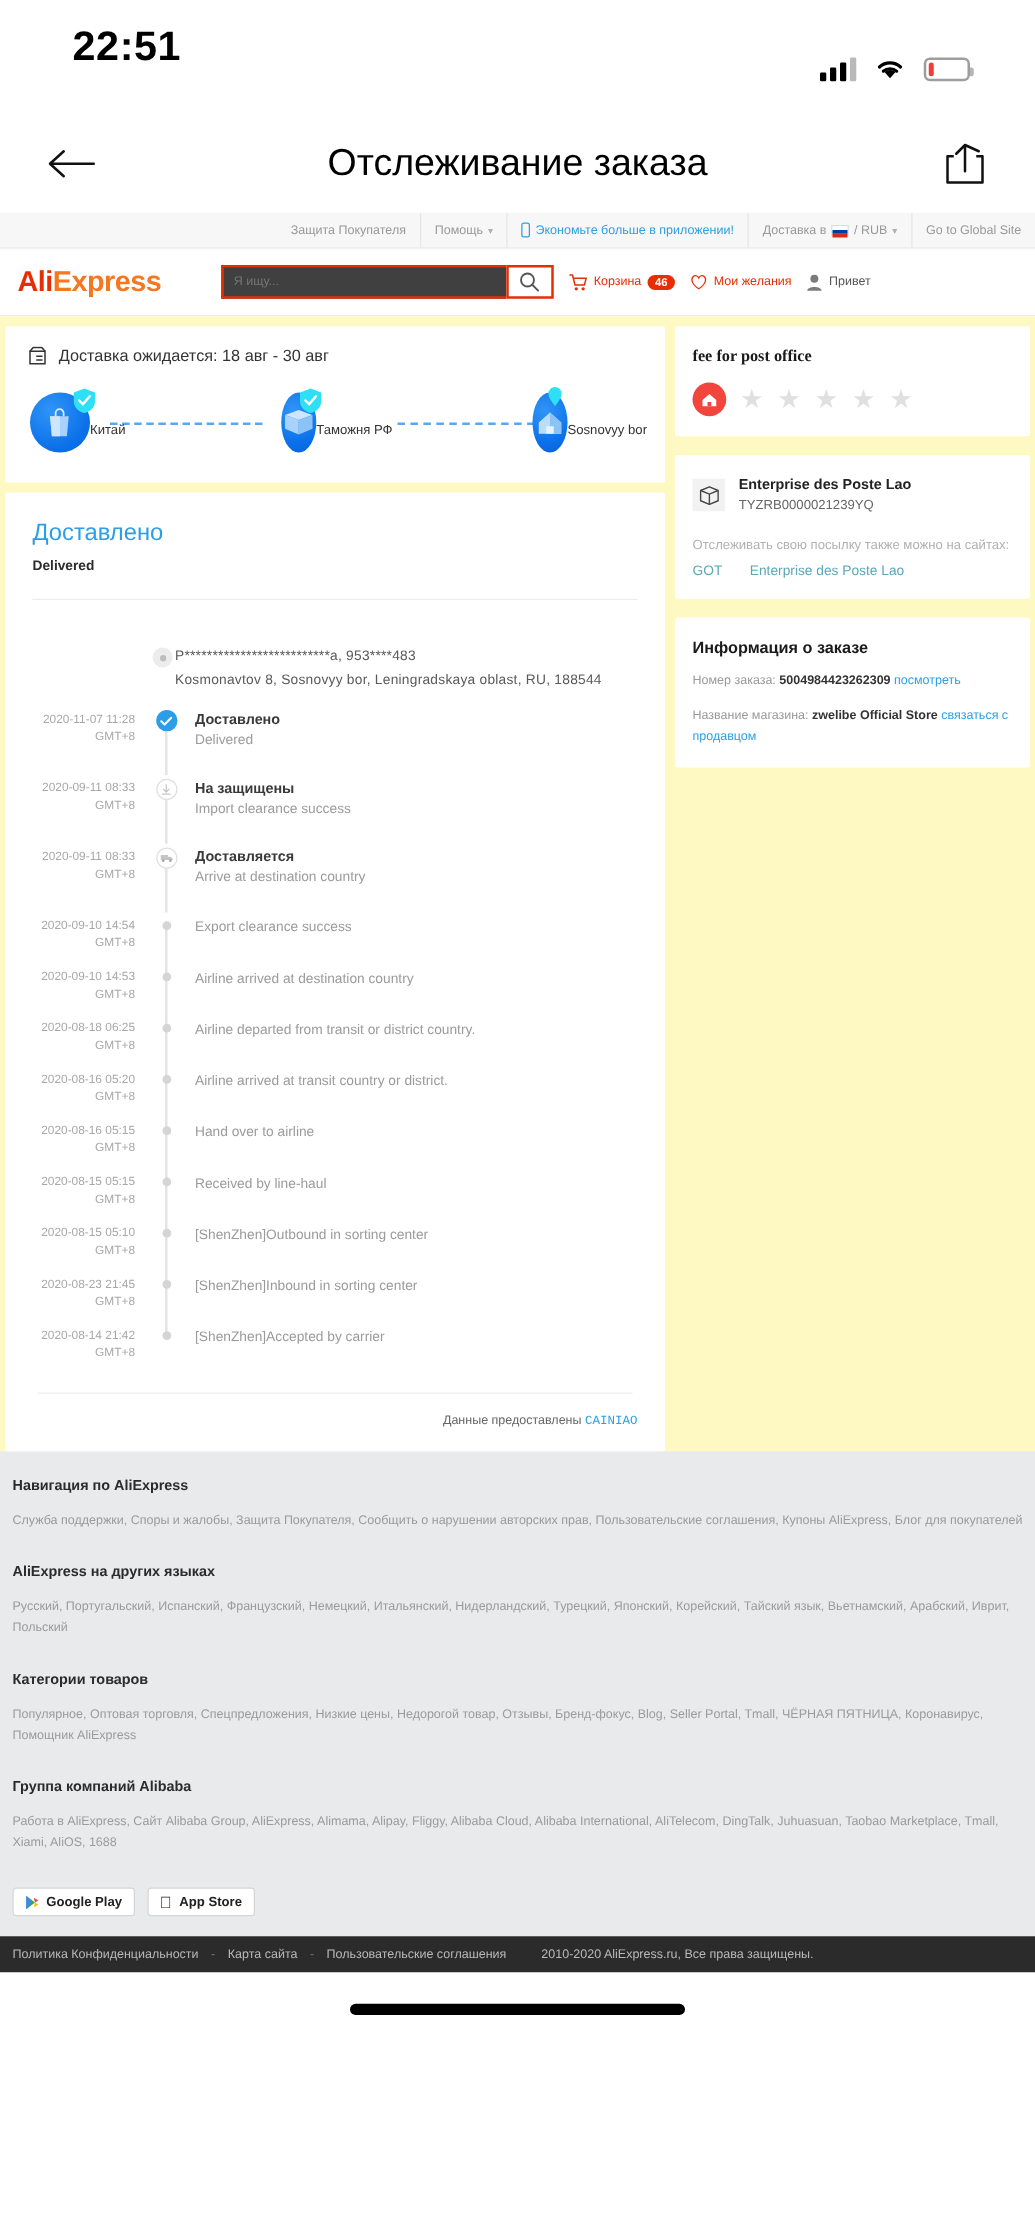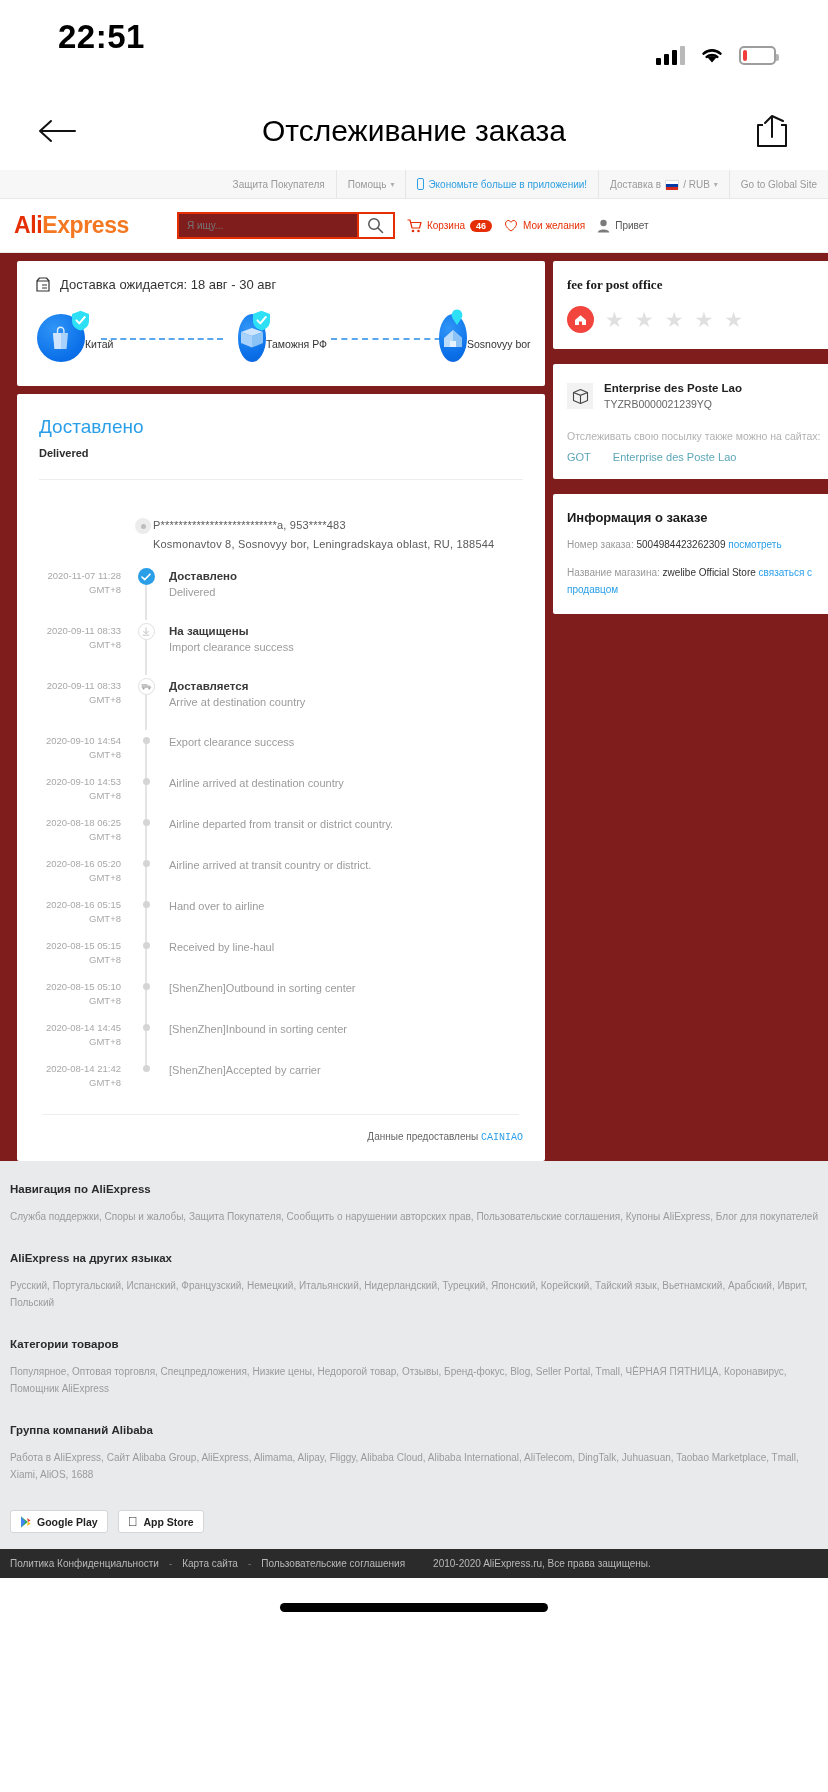--- a/index.html
+++ b/index.html
@@ -77,41 +77,41 @@
     background:#fff; height: 54px; display:flex; align-items:center;
     padding: 0 14px; gap: 12px; border-bottom:1px solid #ededed; overflow:hidden;
   }
   .ae-logo {
     font-size: 23px; font-weight: 700; color:#e62e04; white-space:nowrap;
     letter-spacing:-.4px;
   }
   .ae-logo .x { color:#f47721; }
   .search-wrap { display:flex; align-items:center; margin-left: 36px; }
   .search-box {
-    width: 180px; height: 27px; border: 2px solid #e62e04; border-right:none;
-    background:#7f1d1d; display:flex; align-items:center; padding: 0 8px;
+    width: 228px; height: 27px; border: 2px solid #e62e04; border-right:none;
+    background:#404040; display:flex; align-items:center; padding: 0 8px;
   }
   .search-box input {
     border:none; outline:none; font-size:10px; color:#9b9b9b; width:100%;
     font-family:"Liberation Sans", sans-serif; background:transparent;
   }
   .search-btn {
     width: 38px; height: 27px; border:2px solid #e62e04; background:#fff;
     display:flex;align-items:center;justify-content:center; cursor:pointer;
   }
   .hdr-link { display:flex; align-items:center; gap:5px; font-size:10px; color:#555; white-space:nowrap; }
   .hdr-link.red { color:#e62e04; }
   .cart-badge {
     background:#e62e04; color:#fff; border-radius:9px; font-size:9px;
     padding:1px 6px; font-weight:700;
   }
   .hdr-link.grey { color:#555; }
 
   
-  .page { background:#7f1d1d; padding: 8px 6px 0 17px; }
+  .page { background:#fef9c3; padding: 8px 6px 0 4px; }
   .cols { display:flex; gap: 8px; align-items:flex-start; }
   .col-left { width: 528px; flex:none; }
   .col-right { width: 284px; flex:none; }
   .card { background:#fff; border-radius:2px; }
 
   
   .delivery-card { padding: 16px 18px 24px 18px; margin-bottom: 8px;}
   .delivery-eta { display:flex; align-items:center; gap:9px; font-size:13px; color:#333; }
   .eta-ico { width:16px;height:15px; }
   .progress-row { display:flex; align-items:flex-start; justify-content:space-between; margin-top:22px; position:relative; padding: 0 2px;}
@@ -190,21 +190,21 @@
   .carrier-ico {
     width:26px;height:26px;background:#f2f2f2;display:flex;align-items:center;justify-content:center;flex:none;
   }
   .carrier-name { font-size:11.5px; color:#222; font-weight:700; line-height:16px; }
   .carrier-code { font-size:10.5px; color:#666; line-height:16px; }
   .track-note { font-size:10.5px; color:#b2b2b2; line-height:17px; margin-top:16px;}
   .track-links { display:flex; gap:22px; margin-top:6px; }
   .track-links a { color:#5ba6b7; font-size:11px; text-decoration:none; }
   .ord-title { font-size:13px; color:#1a1a1a; font-weight:700;}
   .ord-row { font-size:10px; color:#999; margin-top:11px; line-height:17px; }
-  .ord-row b { color:#333; font-weight:400; }
+  .ord-row b { color:#333; font-weight:700; }
   .ord-row a { color:#2a9fe8; text-decoration:none; }
 
   
   .site-footer { background:#e9eaec; padding: 22px 10px 16px 10px; }
   .f-head { font-size:11.5px; color:#2b2b2b; font-weight:700; margin-bottom:13px; }
   .f-body { font-size:10px; color:#9b9b9b; line-height:17px; margin-bottom:27px; }
   .badges { display:flex; gap:10px; margin-top:4px; }
   .badge {
     display:flex; align-items:center; gap:6px; background:#fff;
     border:1px solid #d6d6d6; border-radius:3px; padding:4px 9px;
@@ -528,21 +528,21 @@
                 <div class="tl-date"><span>2020-08-15 05:10</span><span class="g">GMT+8</span></div>
                 <div class="tl-marker">
                   <span class="line"></span>
                   <span class="dot-small"></span>
                 </div>
                 <div class="tl-body">
                   <div class="tl-en single">[ShenZhen]Outbound in sorting center</div>
                 </div>
               </div>
               <div class="tl-item">
-                <div class="tl-date"><span>2020-08-14 14:45</span><span class="g">GMT+8</span></div>
+                <div class="tl-date"><span>2020-08-23 21:45</span><span class="g">GMT+8</span></div>
                 <div class="tl-marker">
                   <span class="line"></span>
                   <span class="dot-small"></span>
                 </div>
                 <div class="tl-body">
                   <div class="tl-en single">[ShenZhen]Inbound in sorting center</div>
                 </div>
               </div>
               <div class="tl-item">
                 <div class="tl-date"><span>2020-08-14 21:42</span><span class="g">GMT+8</span></div>

